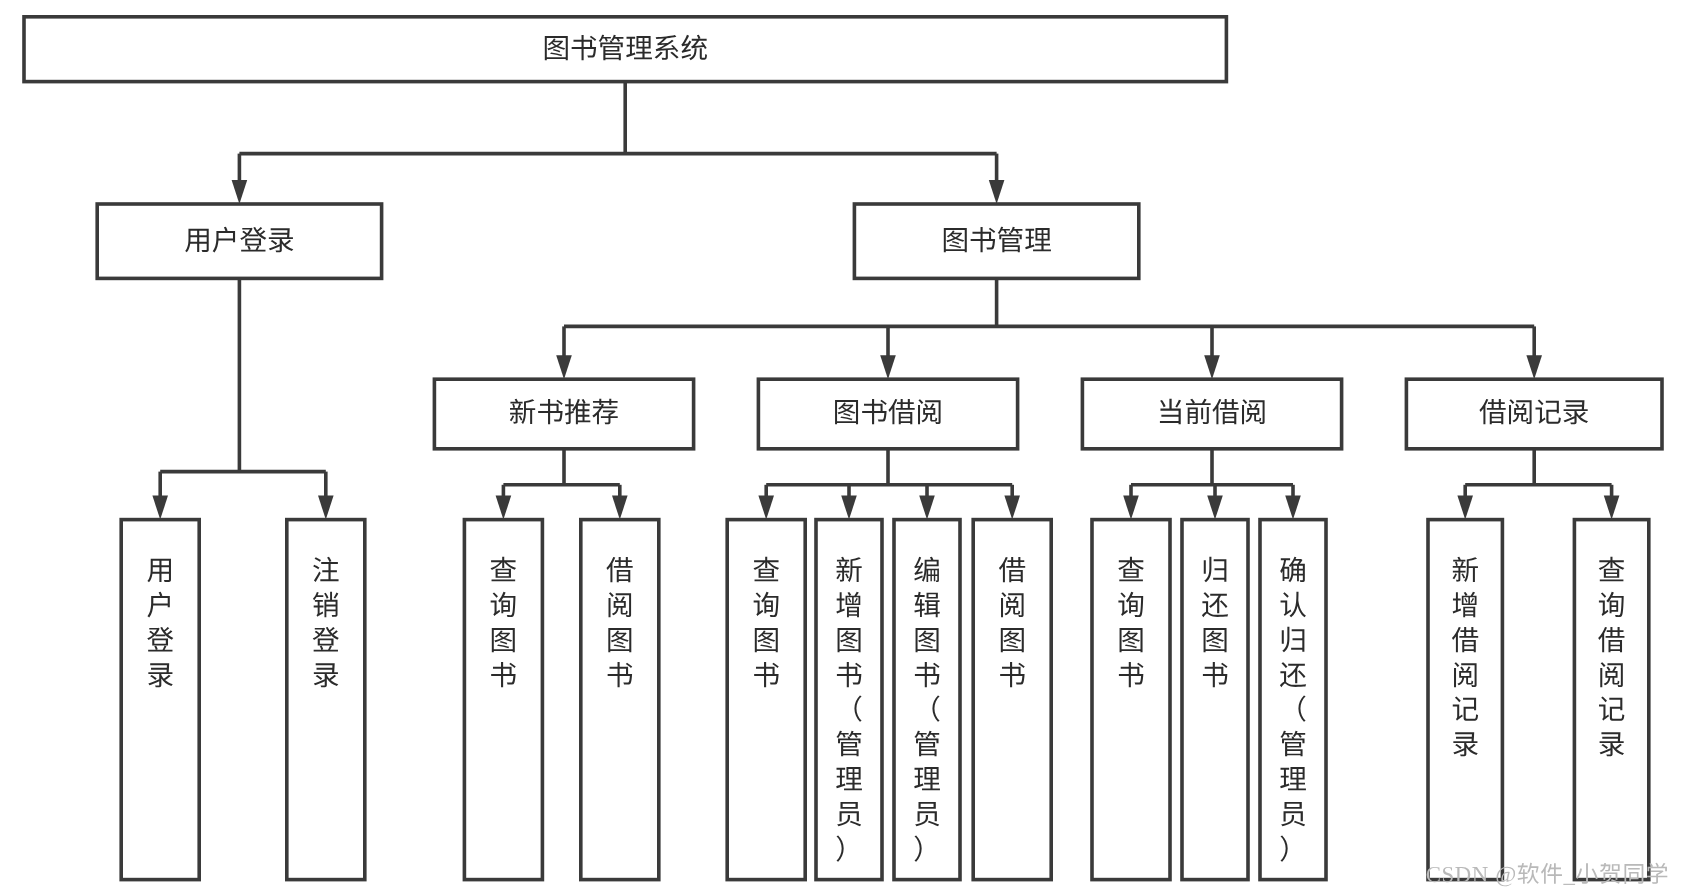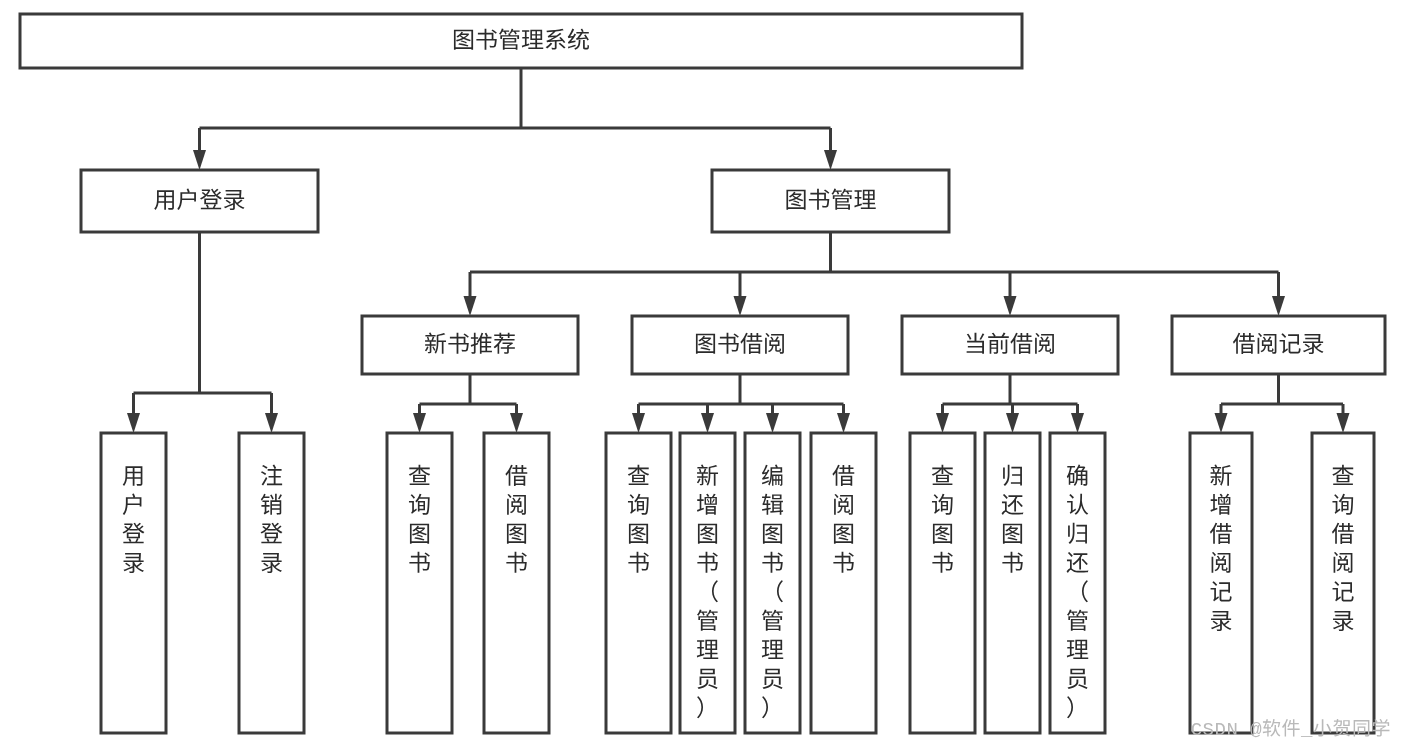--- a/index.html
+++ b/index.html
@@ -56,21 +56,21 @@
     stroke-linecap: butt;
   }
   .arrow-head {
     fill: #3a3a3a;
     stroke: none;
   }
   .watermark {
     position: absolute;
     right: 14px;
     bottom: 6px;
-    font-family: Liberation Mono, monospace;
+    font-family: Liberation Serif, serif;
     font-size: 19px;
     color: #b9b9b9;
     letter-spacing: 0.5px;
     user-select: none;
     pointer-events: none;
     white-space: nowrap;
   }
 </style>
 </head>
 <body>

